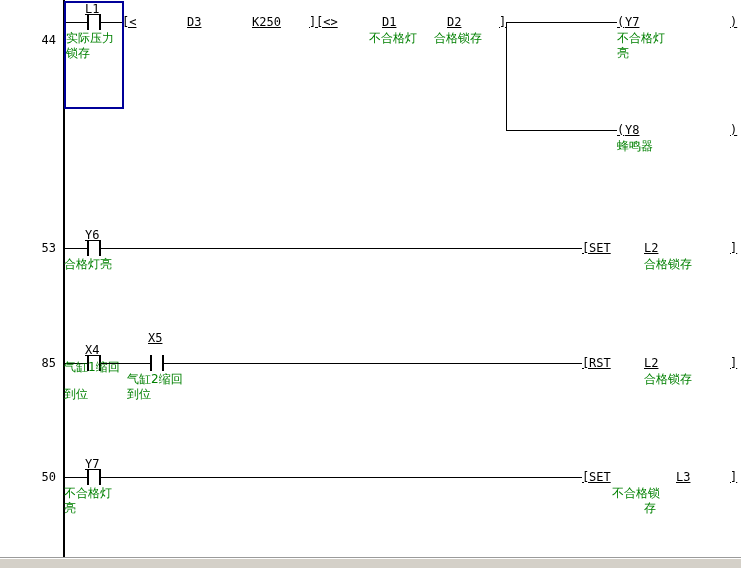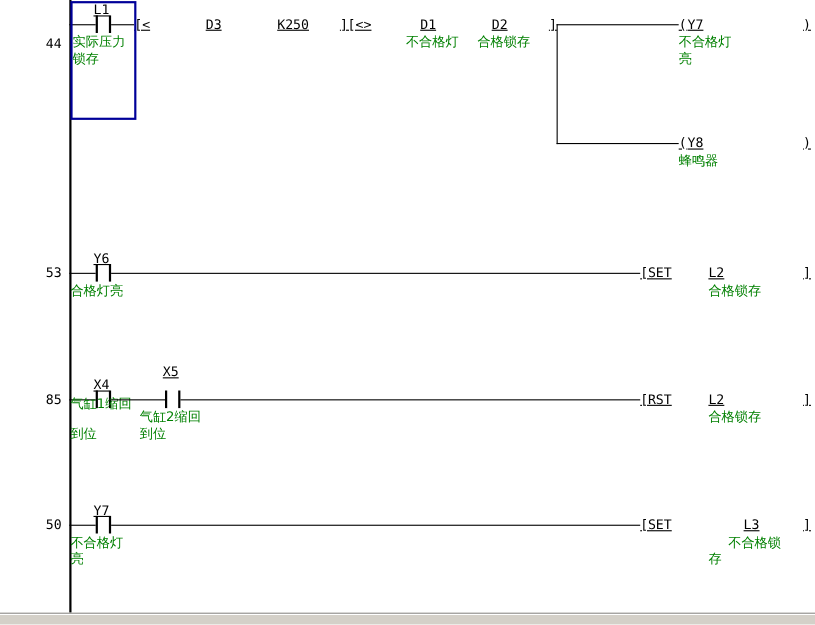--- a/index.html
+++ b/index.html
@@ -138,18 +138,18 @@
     <span class="b r"></span>
   </div>
   <span class="dev" style="left:85px; top:457px">Y7</span>
   <span class="cmt" style="left:64px; top:486px">不合格灯</span>
   <span class="cmt" style="left:64px; top:501px">亮</span>
   <div class="wire-h" style="left:101px; top:477px; width:481px"></div>
   <span class="dev" style="left:582px; top:470px">[</span>
   <span class="dev" style="left:589px; top:470px">SET</span>
   <span class="dev" style="left:676px; top:470px">L3</span>
   <span class="dev" style="left:730px; top:470px">]</span>
-  <span class="cmt" style="left:662px; top:486px">不合格锁</span>
+  <span class="cmt" style="left:612px; top:486px">不合格锁</span>
   <span class="cmt" style="left:644px; top:501px">存</span>
 
   <div class="bottombar"></div>
 
 </div>
 
 </body></html>

